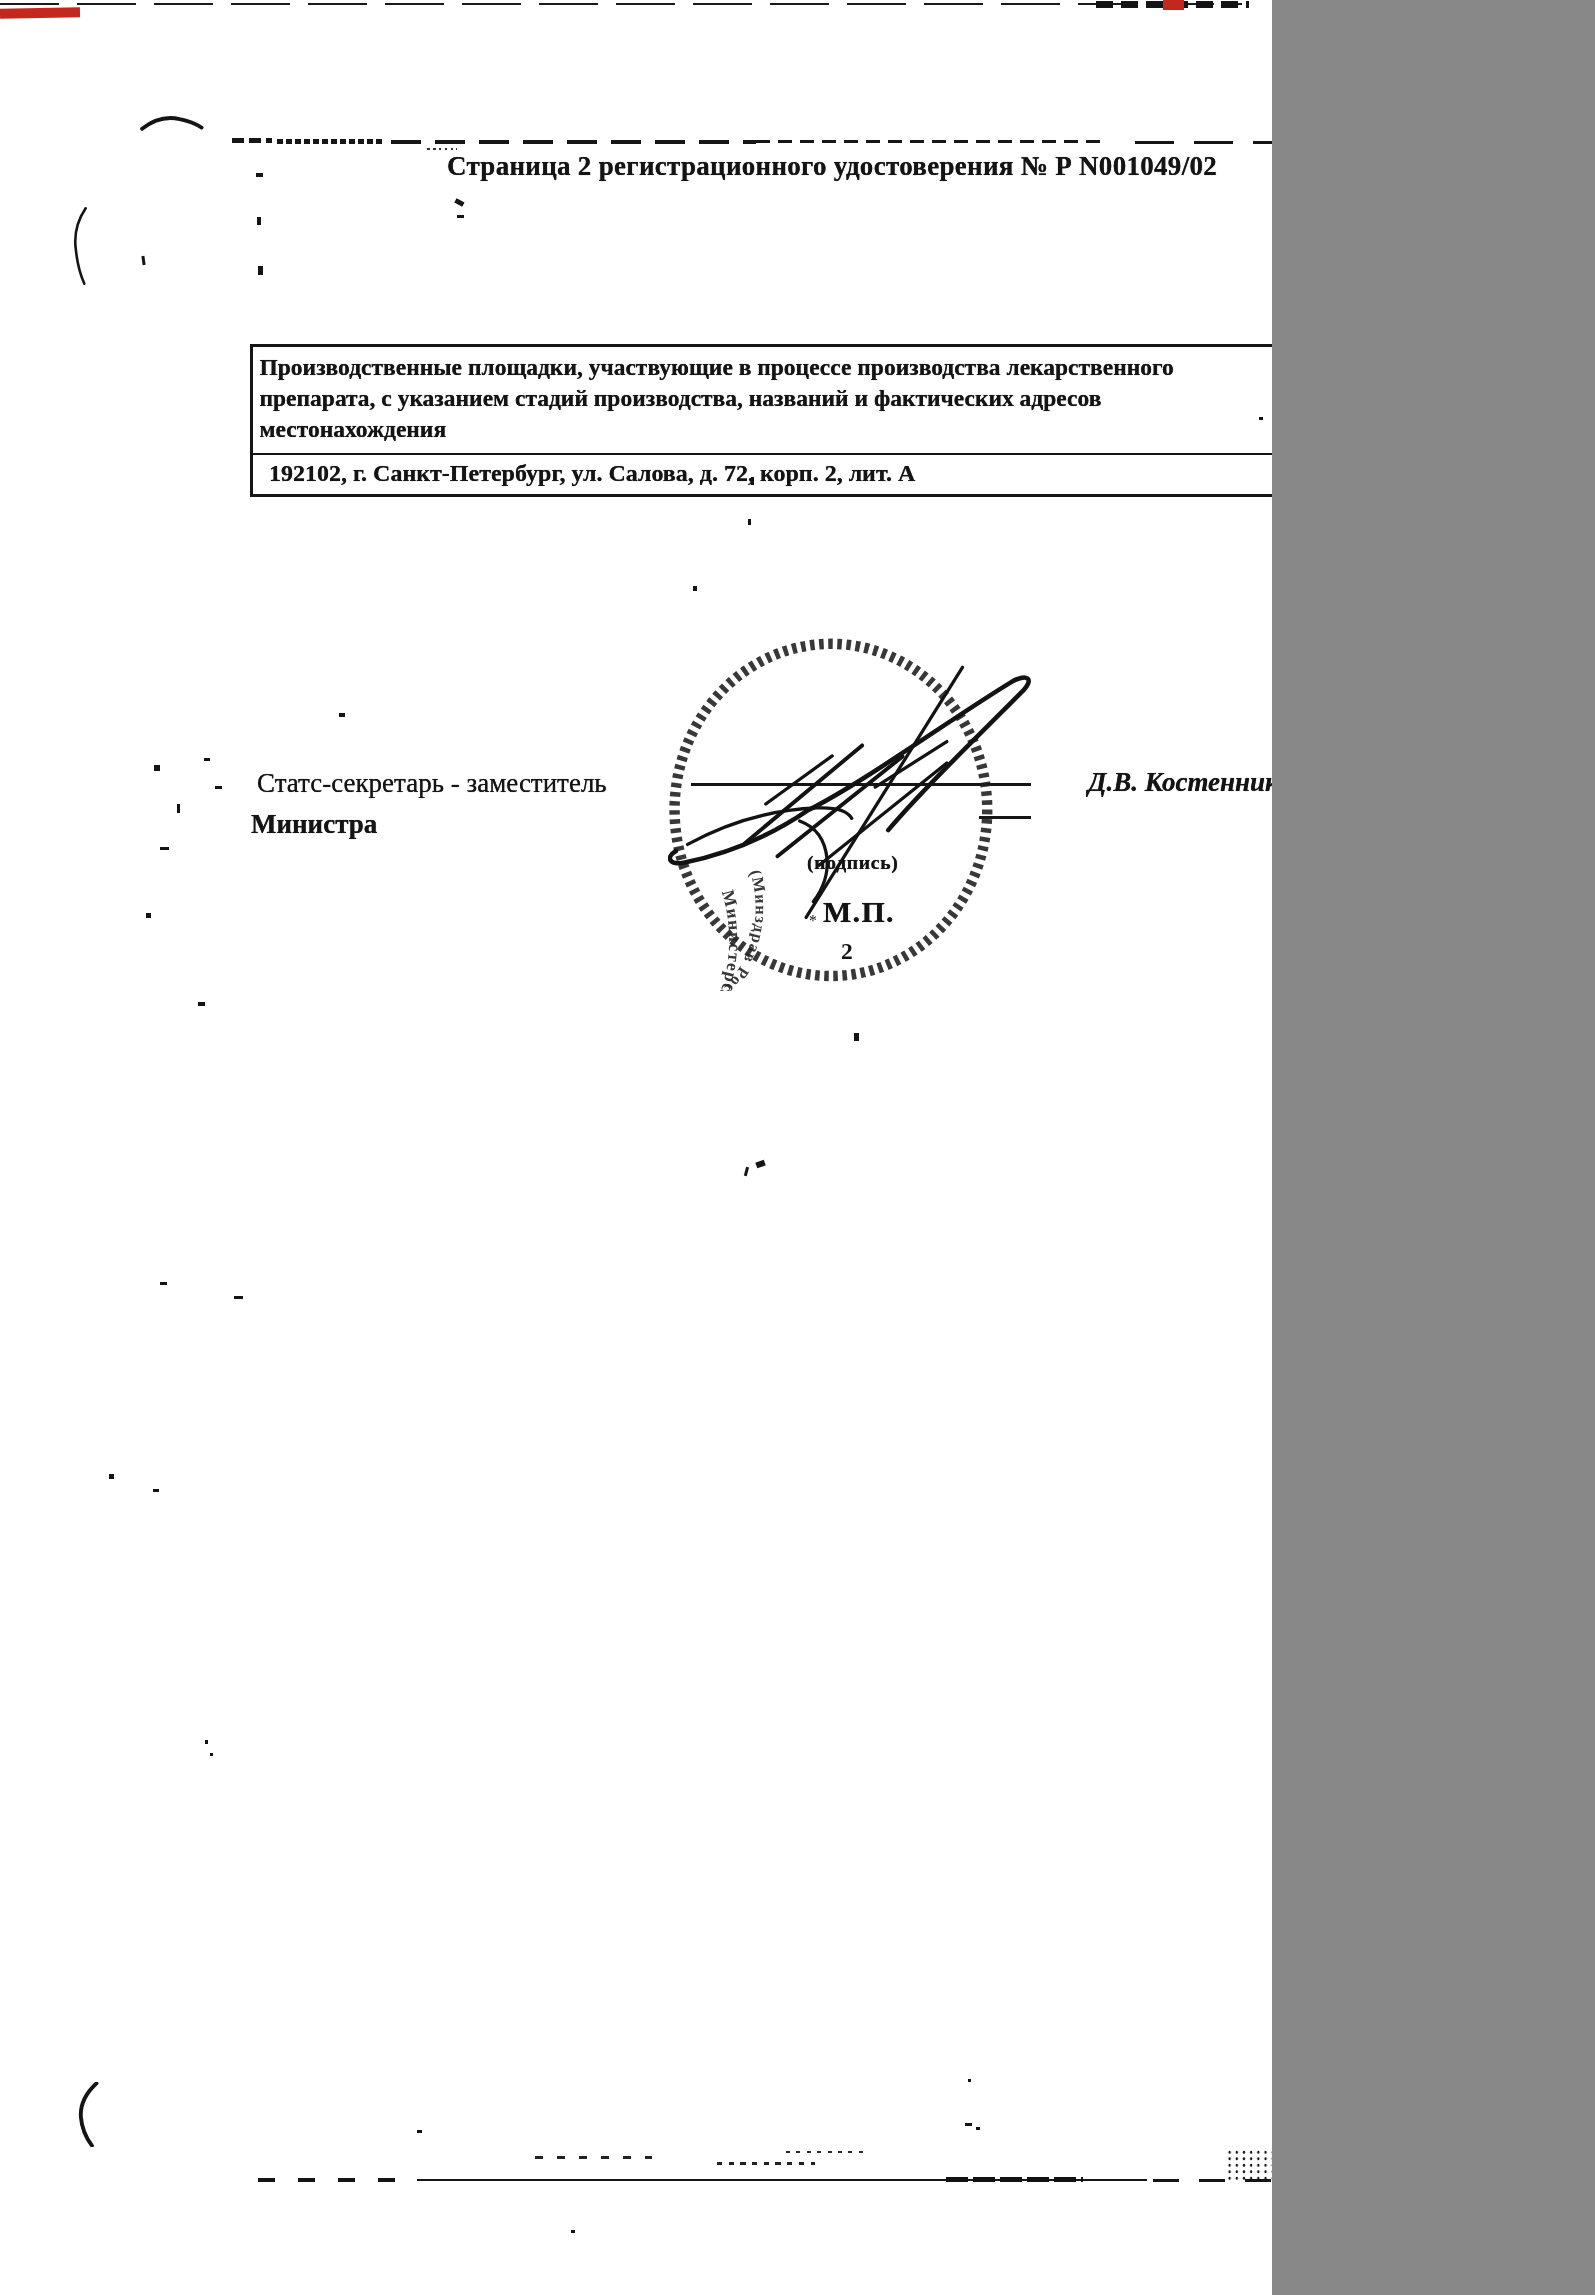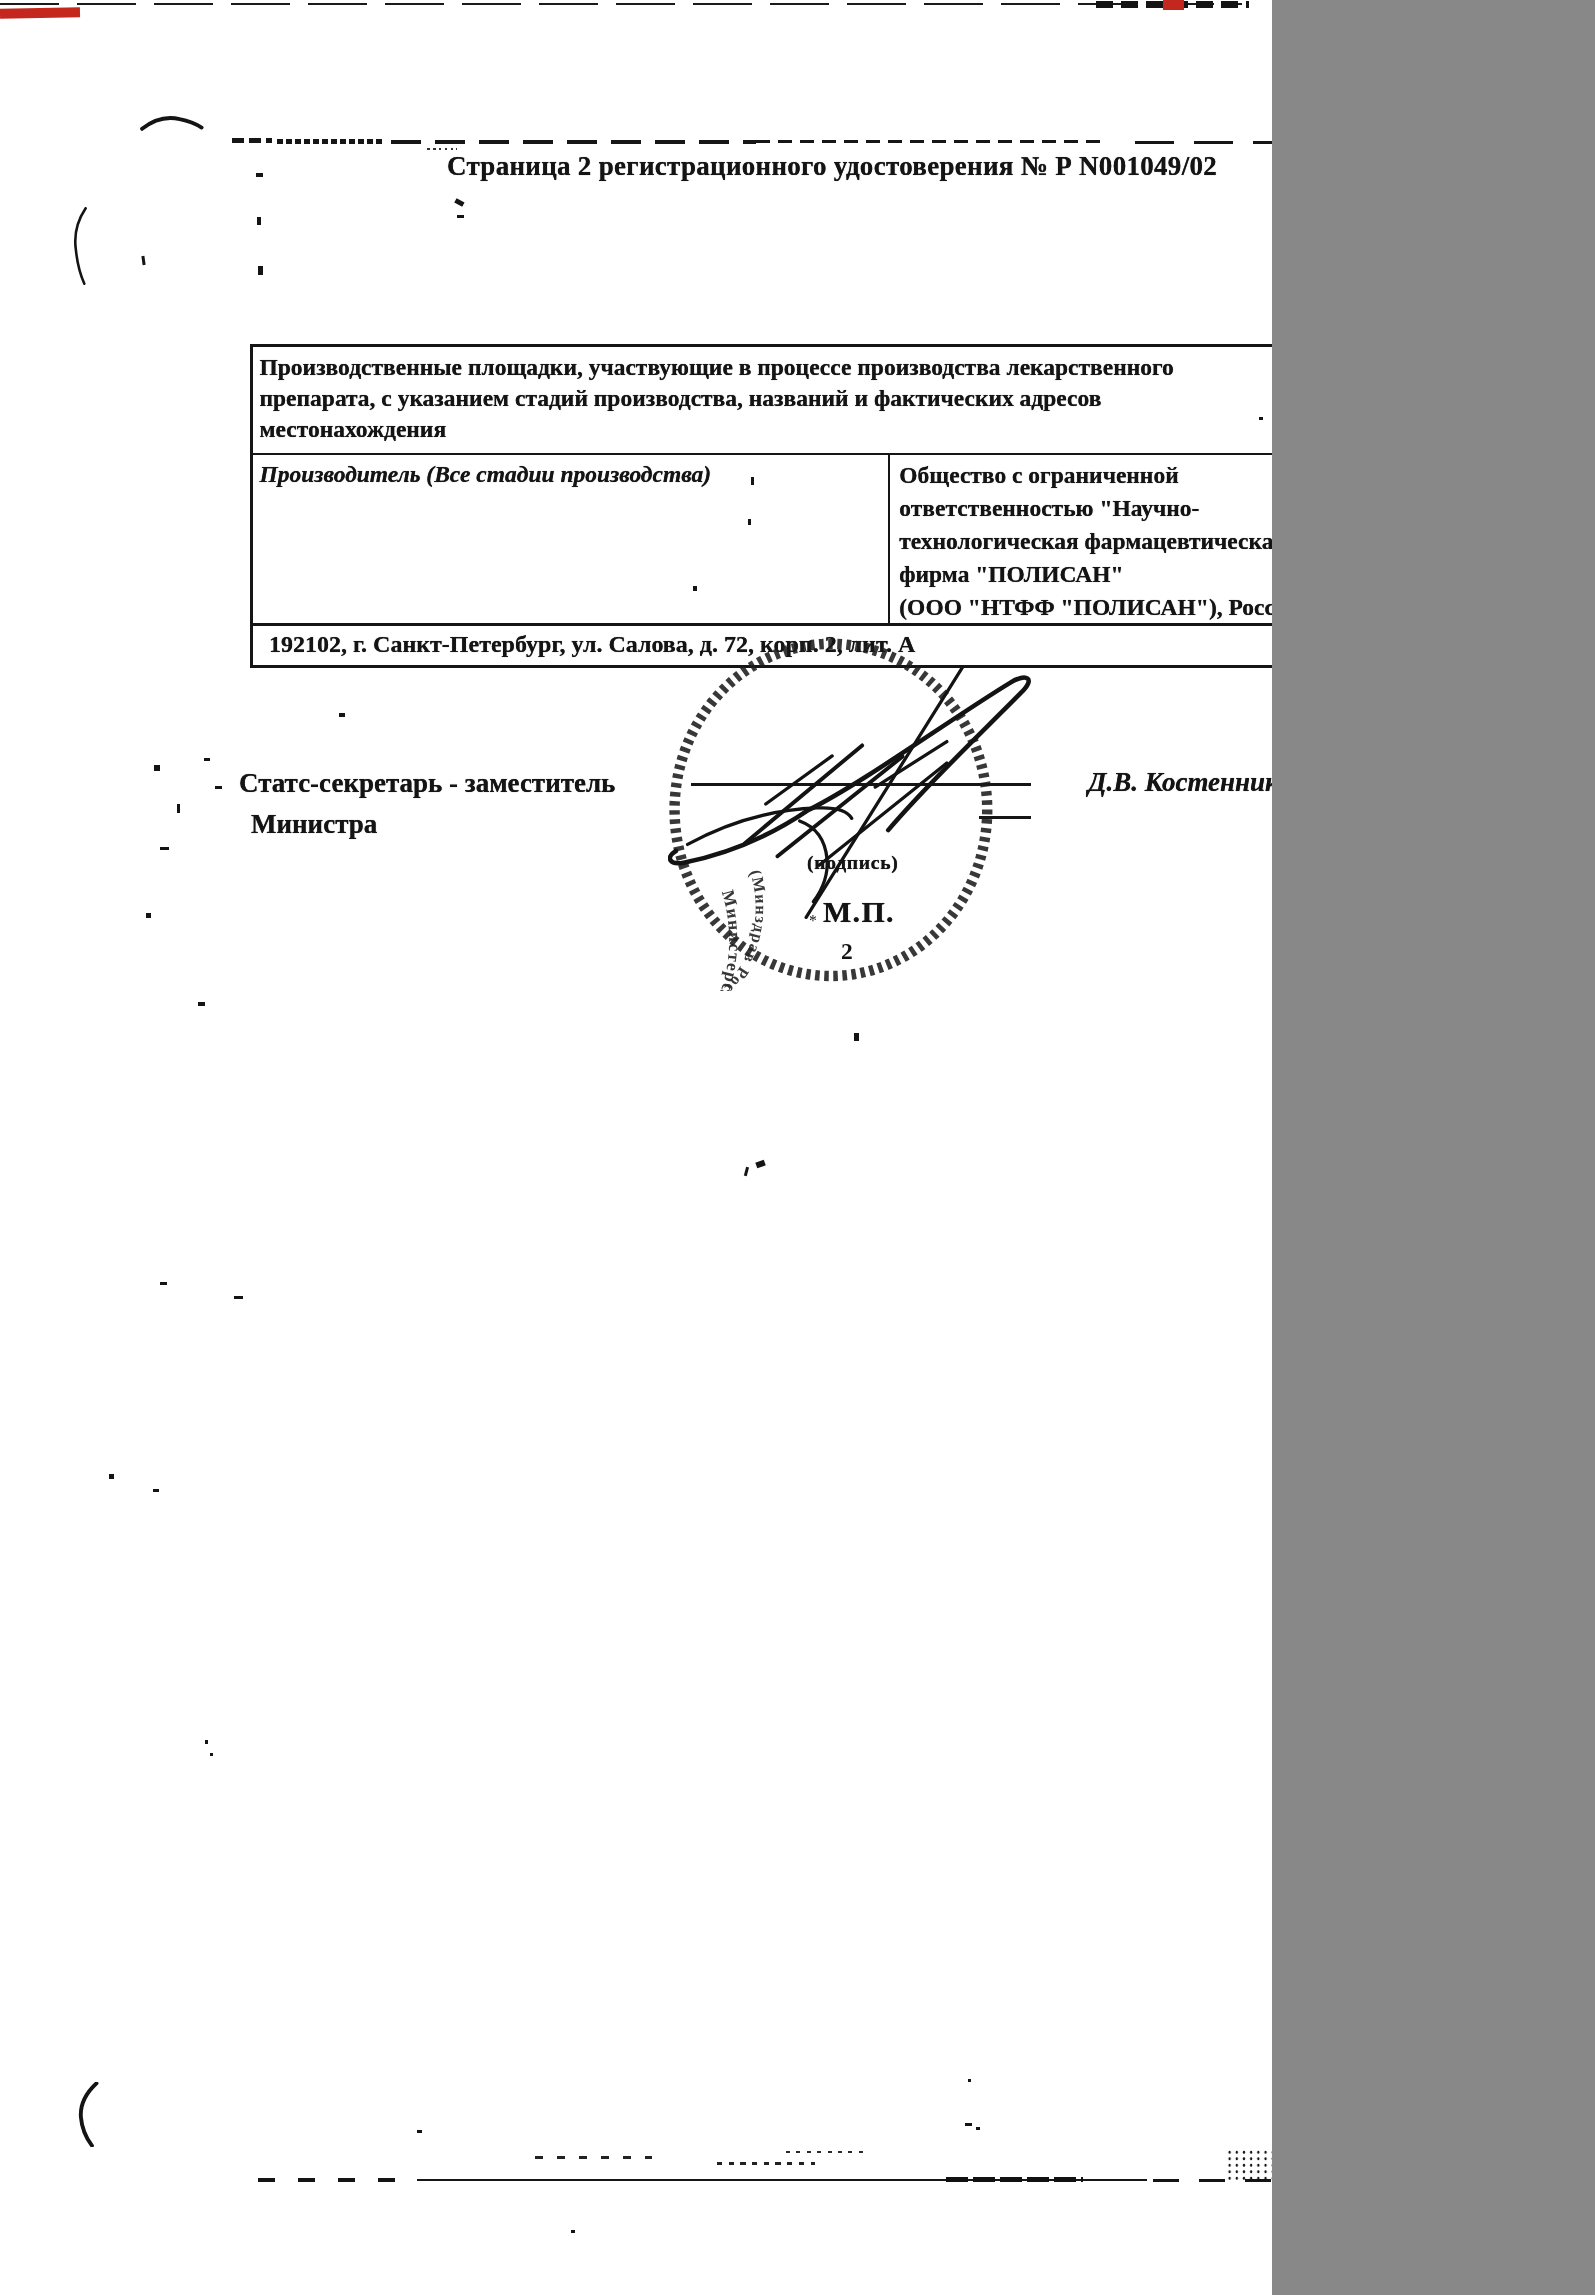--- a/index.html
+++ b/index.html
@@ -42,21 +42,21 @@
   .tbl{position:absolute;left:250px;top:344px;width:1116px;border:3.3px solid #151515;}
   .tbl-header{border-bottom:2.6px solid #151515;padding:5.2px 9px 7.8px 6.5px;
     font-size:23.5px;font-weight:700;line-height:31px;white-space:pre-line;text-shadow:0 0 0.7px #222;}
   .tbl-row{display:flex;border-bottom:3.3px solid #151515;height:168px;}
   .cell-l{width:621px;border-right:2.6px solid #151515;padding:3.9px 7.8px 0 6.5px;
     font-size:23.5px;font-weight:700;font-style:italic;line-height:31px;text-shadow:0 0 0.7px #222;}
   .cell-r{flex:1;padding:3.9px 3.9px 0 9px;font-size:23.5px;font-weight:700;line-height:33px;
     white-space:pre-line;text-shadow:0 0 0.7px #222;}
   .tbl-addr{padding:5.2px 7.8px 6.5px 3.9px;font-size:24px;font-weight:700;text-shadow:0 0 0.7px #222;margin-left:12px;}
   
-  .sig-title1{position:absolute;left:239px;top:768px;font-size:27px;font-weight:700;
+  .sig-title1{position:absolute;left:257px;top:768px;font-size:27px;font-weight:400;
     white-space:nowrap;text-shadow:0 0 0.7px #222;}
   .sig-title2{position:absolute;left:251px;top:809px;font-size:27px;font-weight:700;text-shadow:0 0 0.7px #222;}
   .sig-name{position:absolute;left:1088px;top:767px;font-size:27px;font-weight:700;
     white-space:nowrap;text-shadow:0 0 0.7px #222;font-style:italic;}
   .sig-line{position:absolute;left:691px;top:783px;width:340px;height:2.6px;background:#151515;}
   .sig-line2{position:absolute;left:979px;top:816px;width:52px;height:2.6px;background:#151515;}
   .sig-caption{position:absolute;left:807px;top:852px;font-size:19.6px;font-weight:600;
     letter-spacing:0.7px;text-shadow:0 0 0.7px #222;}
   .seal-caption{position:absolute;left:823px;top:895px;font-size:30px;font-weight:700;
     letter-spacing:1.3px;text-shadow:0 0 0.7px #222;}
@@ -138,28 +138,20 @@
   <svg style="position:absolute;left:1435px;top:2183px" width="98" height="31" viewBox="0 0 150 48">
     <path d="M 4 8 q 40 36 72 32 q 42 -6 70 -30" fill="none" stroke="#141414" stroke-width="6" stroke-linecap="round"></path>
   </svg>
 
   <div class="doc-header">Страница 2 регистрационного удостоверения № Р N001049/02</div>
 
   <div class="tbl">
     <div class="tbl-header">Производственные площадки, участвующие в процессе производства лекарственного
 препарата, с указанием стадий производства, названий и фактических адресов
 местонахождения</div>
-    <div class="tbl-row">
-      <div class="cell-l">Производитель (Все стадии производства)</div>
-      <div class="cell-r">Общество с ограниченной
-ответственностью "Научно-
-технологическая фармацевтическая
-фирма "ПОЛИСАН"
-(ООО "НТФФ "ПОЛИСАН"), Россия</div>
-    </div>
     <div class="tbl-addr">192102, г. Санкт-Петербург, ул. Салова, д. 72, корп. 2, лит. А</div>
   </div>
 
   <div class="sig-title1">Статс-секретарь - заместитель</div>
   <div class="sig-title2">Министра</div>
   <div class="sig-name">Д.В. Костенников</div>
   <div class="sig-line"></div>
   <div class="sig-line2"></div>
   <div class="sig-caption">(подпись)</div>
   <div class="seal-caption">М.П.</div>

